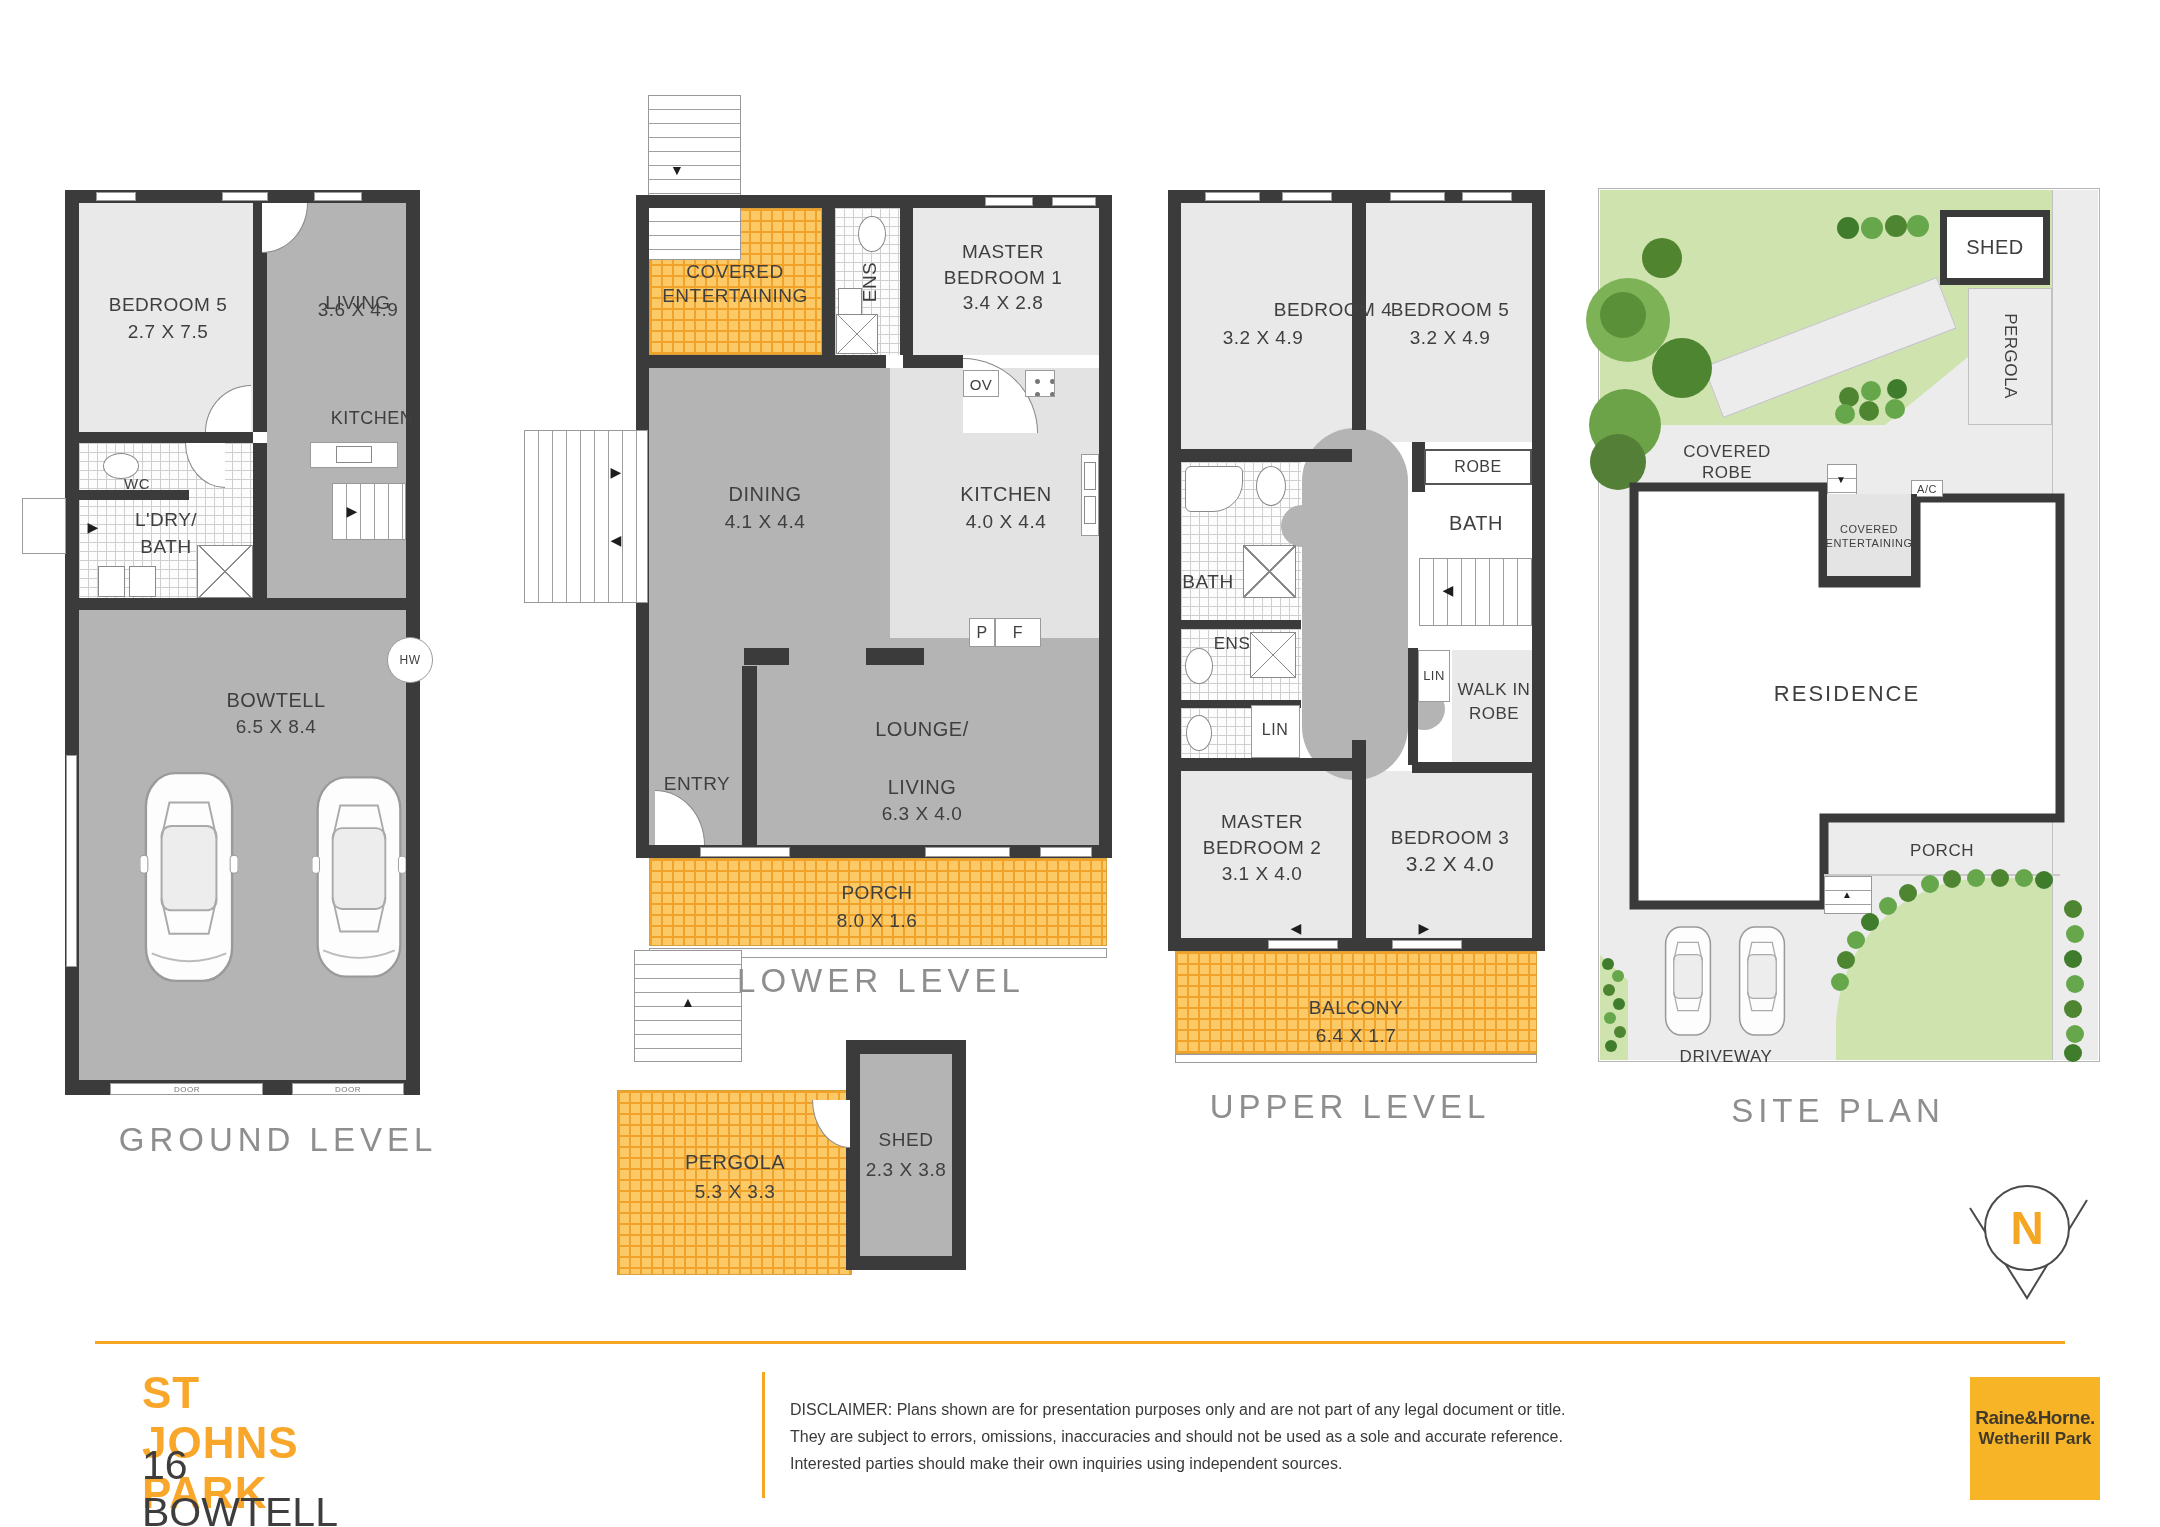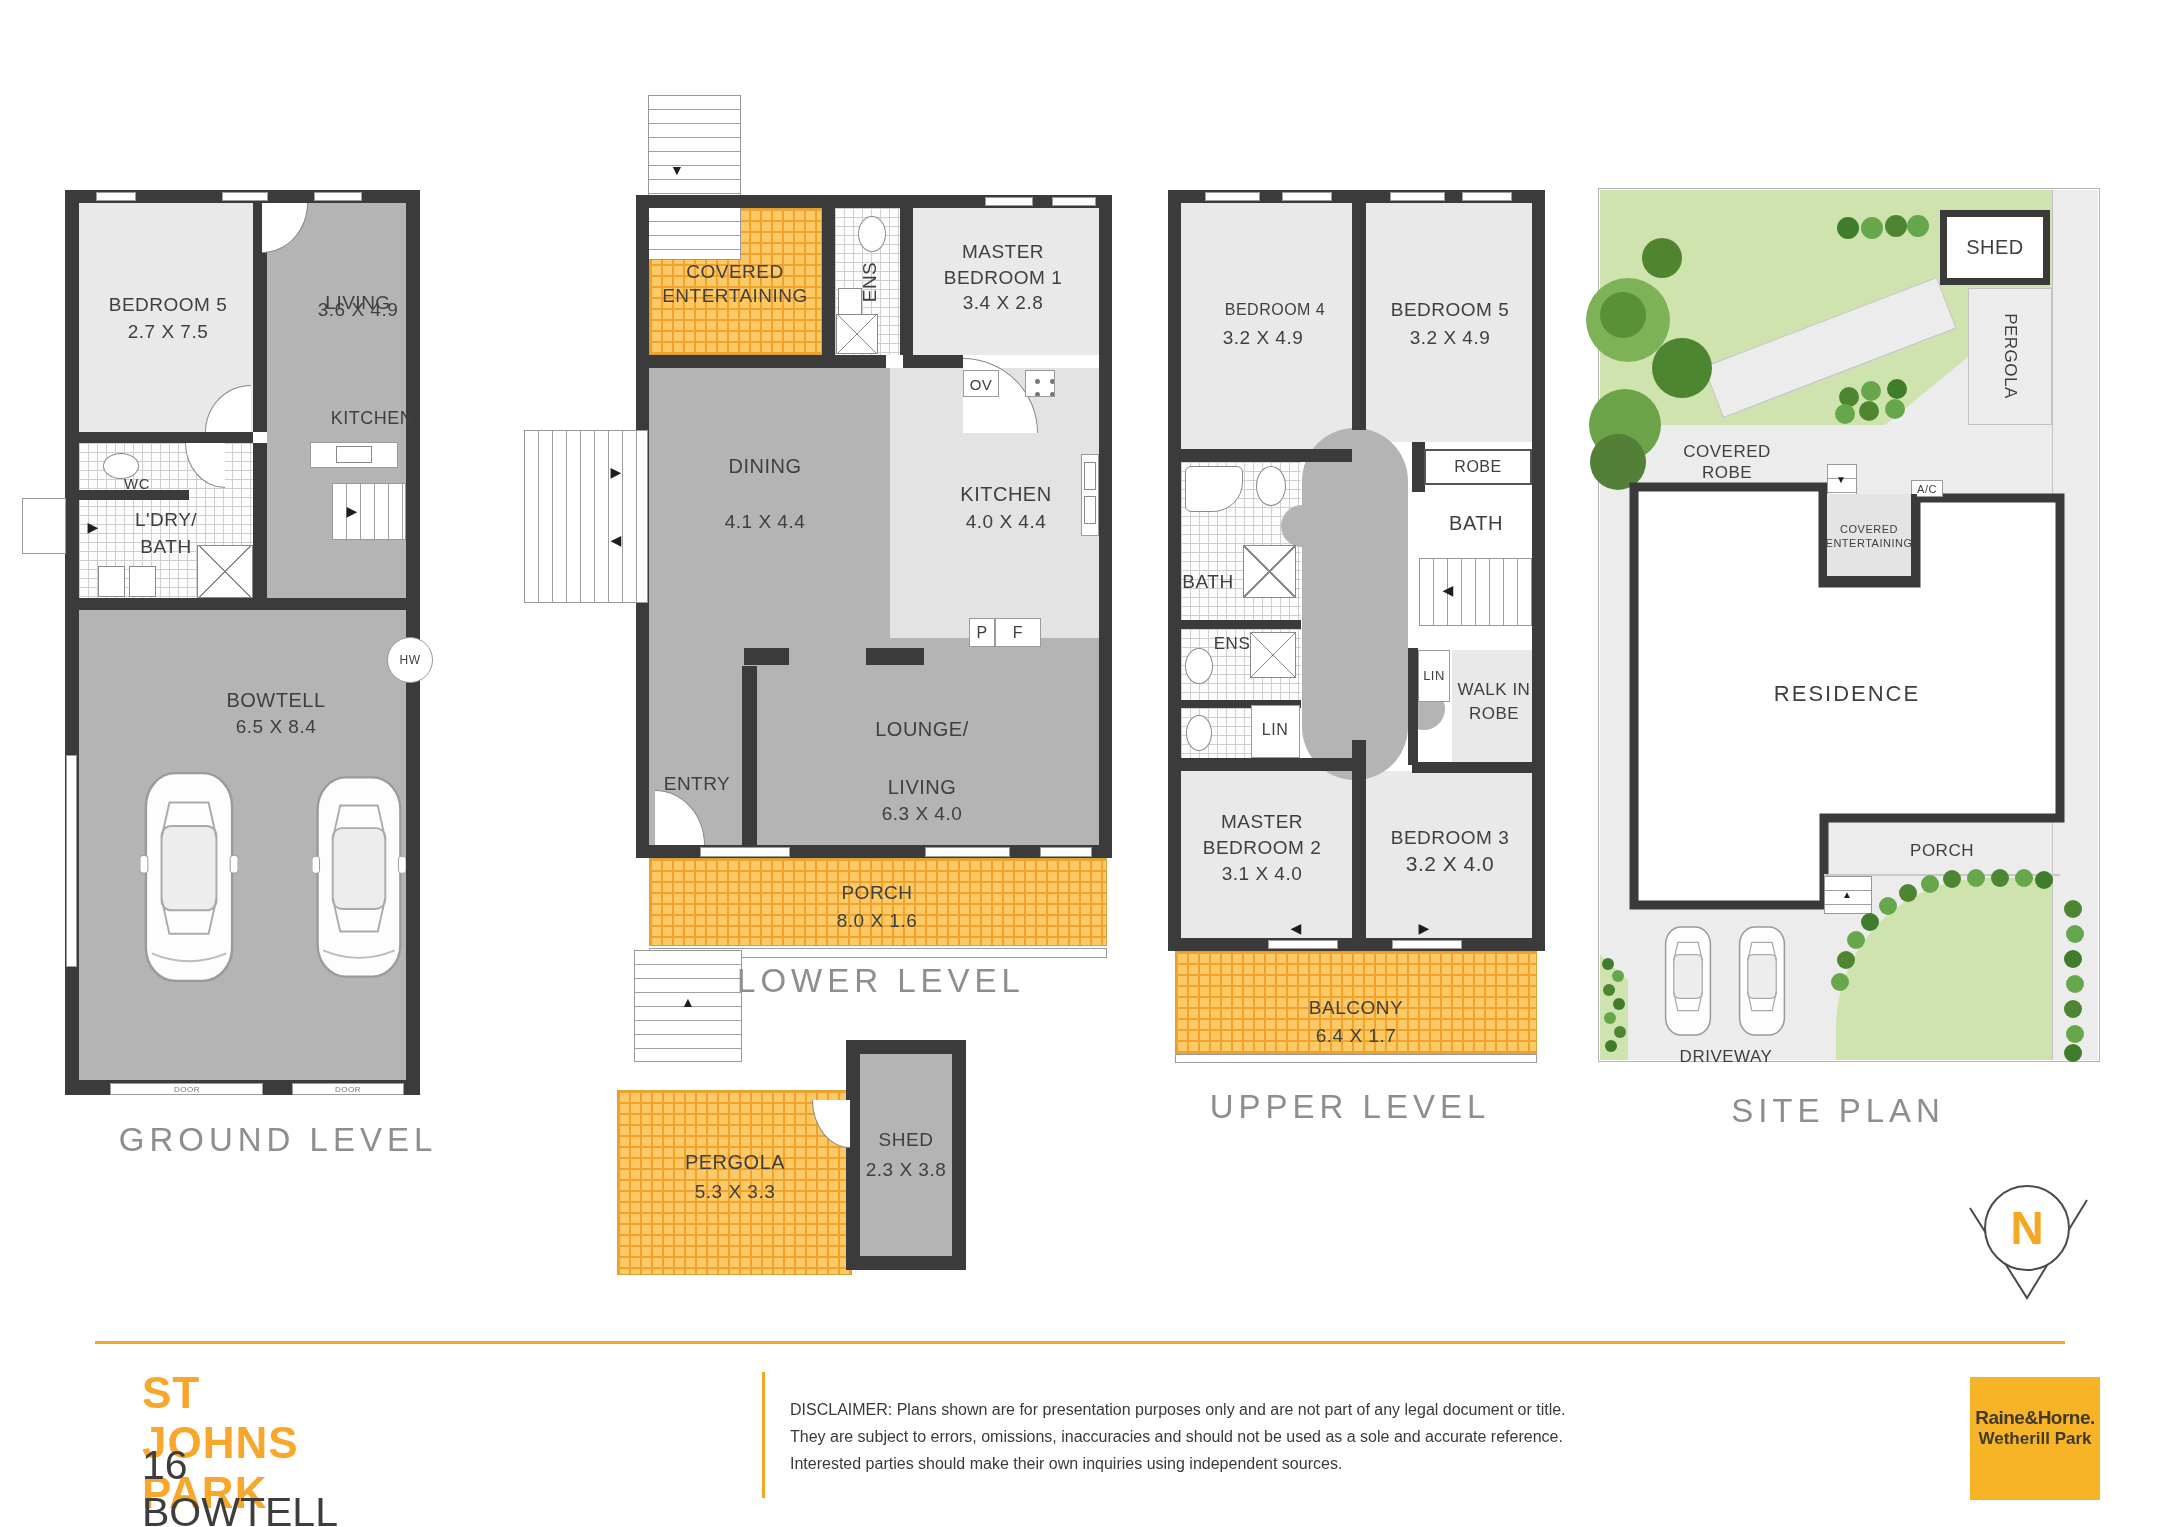--- a/index.html
+++ b/index.html
@@ -172,21 +172,21 @@
     <div class="r ty" style="left:617px;top:1090px;width:235px;height:185px"></div>
     <div class="w" style="left:846px;top:1040px;width:120px;height:230px"></div>
     <div class="r md" style="left:860px;top:1054px;width:92px;height:202px"></div>
     <div class="arc" style="left:812px;top:1100px;width:38px;height:48px;border-radius:0 0 0 100%;border-top:none;border-right:none"></div>
 
     <div class="label" style="left:735px;top:272px;font-size:19px">COVERED</div>
     <div class="label" style="left:735px;top:296px;font-size:19px">ENTERTAINING</div>
     <div class="label" style="left:1003px;top:252px;font-size:19px">MASTER</div>
     <div class="label" style="left:1003px;top:278px;font-size:19px">BEDROOM 1</div>
     <div class="label" style="left:1003px;top:303px;font-size:19px">3.4 X 2.8</div>
-    <div class="label" style="left:765px;top:466px;font-size:20px">DINING</div>
+    <div class="label" style="left:765px;top:494px;font-size:20px">DINING</div>
     <div class="label" style="left:765px;top:522px;font-size:19px">4.1 X 4.4</div>
     <div class="label" style="left:1006px;top:494px;font-size:20px">KITCHEN</div>
     <div class="label" style="left:1006px;top:522px;font-size:19px">4.0 X 4.4</div>
     <div class="label" style="left:922px;top:729px;font-size:20px">LOUNGE/</div>
     <div class="label" style="left:922px;top:787px;font-size:20px">LIVING</div>
     <div class="label" style="left:922px;top:814px;font-size:19px">6.3 X 4.0</div>
     <div class="label" style="left:697px;top:784px;font-size:19px">ENTRY</div>
     <div class="label" style="left:877px;top:893px;font-size:19px">PORCH</div>
     <div class="label" style="left:877px;top:921px;font-size:19px">8.0 X 1.6</div>
     <div class="label" style="left:735px;top:1162px;font-size:20px">PERGOLA</div>
@@ -238,21 +238,21 @@
 
     <div class="fix" style="left:1185px;top:466px;width:58px;height:46px;border-radius:6px 6px 30px 6px"></div>
     <div class="fix oval" style="left:1256px;top:466px;width:30px;height:40px"></div>
     <div class="shower" style="left:1243px;top:545px;width:53px;height:53px"></div>
     <div class="fix oval" style="left:1185px;top:648px;width:28px;height:36px"></div>
     <div class="shower" style="left:1250px;top:632px;width:46px;height:46px"></div>
     <div class="fix oval" style="left:1186px;top:715px;width:26px;height:36px"></div>
     <div class="wbox" style="left:1251px;top:705px;width:49px;height:53px"></div>
     <div class="wbox" style="left:1418px;top:650px;width:32px;height:52px"></div>
 
-    <div class="label" style="left:1275px;top:310px;font-size:16px">BEDROOM 4</div>
+    <div class="label" style="left:1333px;top:310px;font-size:19px">BEDROOM 4</div>
     <div class="label" style="left:1263px;top:338px;font-size:19px">3.2 X 4.9</div>
     <div class="label" style="left:1450px;top:310px;font-size:19px">BEDROOM 5</div>
     <div class="label" style="left:1450px;top:338px;font-size:19px">3.2 X 4.9</div>
     <div class="label" style="left:1478px;top:467px;font-size:16px">ROBE</div>
     <div class="label" style="left:1476px;top:523px;font-size:20px">BATH</div>
     <div class="label" style="left:1208px;top:582px;font-size:19px">BATH</div>
     <div class="label" style="left:1232px;top:644px;font-size:17px">ENS</div>
     <div class="label" style="left:1275px;top:730px;font-size:16px">LIN</div>
     <div class="label" style="left:1434px;top:675px;font-size:13px">LIN</div>
     <div class="label" style="left:1494px;top:690px;font-size:17px">WALK IN</div>

